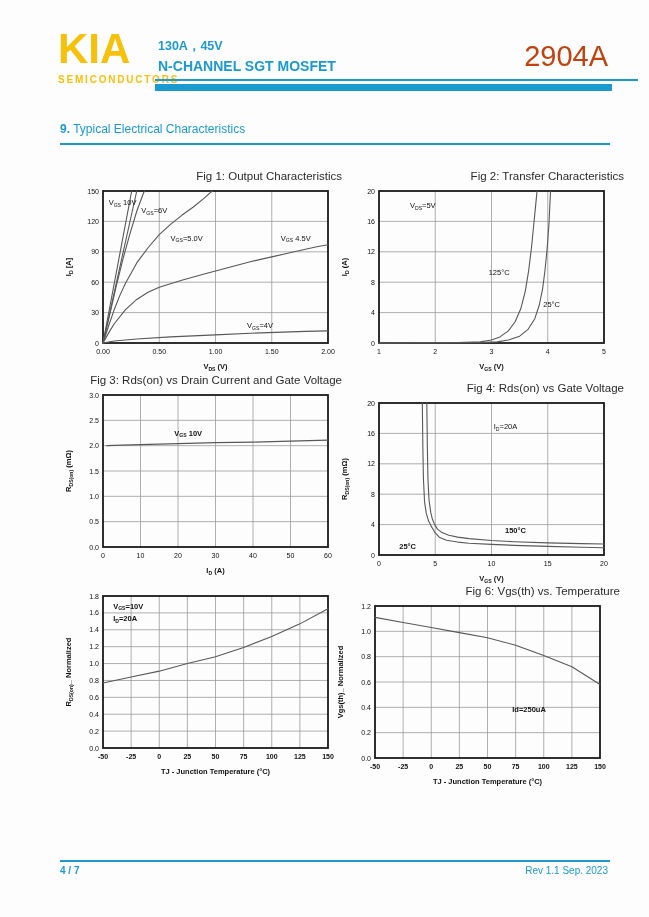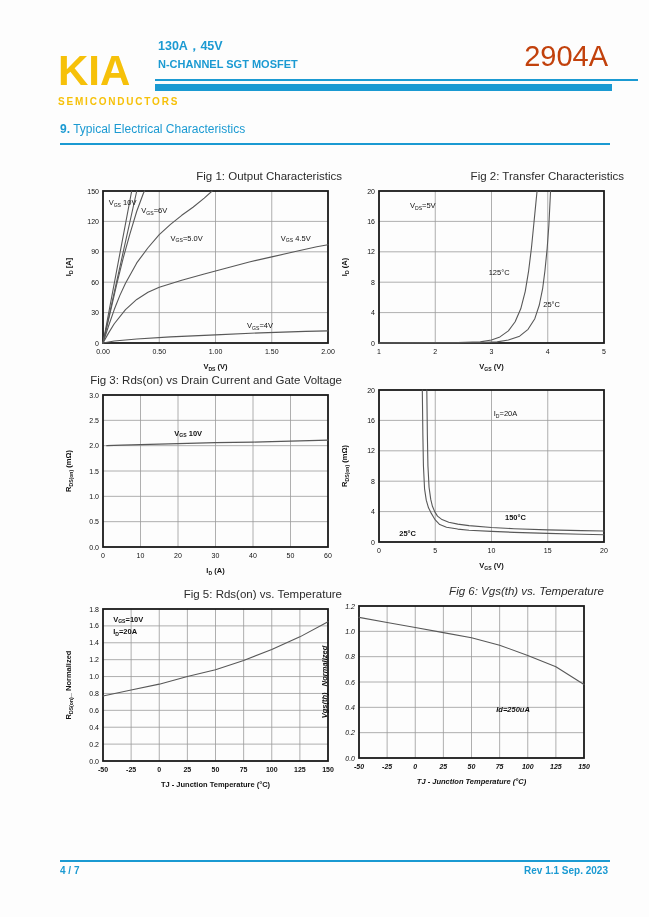--- a/index.html
+++ b/index.html
@@ -1,48 +1,48 @@
 <!DOCTYPE html>
 <html><head>
 <meta charset="utf-8">
 <style>
   html,body{margin:0;padding:0;background:#e8e8e8;}
   .page{position:relative;width:649px;height:917px;background:#fdfdfd;margin:0 auto;
         font-family:"Liberation Sans","DejaVu Sans",sans-serif;overflow:hidden;}
   
-  .logo{position:absolute;left:58px;top:50px;}
+  .logo{position:absolute;left:58px;top:28px;}
   .logo-main{font-size:42px;font-weight:bold;color:#f6c10a;letter-spacing:0px;line-height:1;}
   .logo-sub{font-size:10px;font-weight:bold;color:#f6c10a;letter-spacing:1.8px;margin-top:4px;}
   .head-mid{position:absolute;left:158px;top:38px;color:#1b9ad2;}
   .head-mid .l1{font-size:12.5px;font-weight:bold;}
-  .head-mid .l2{font-size:11px;font-weight:bold;margin-top:3px;}
+  .head-mid .l2{font-size:14px;font-weight:bold;margin-top:3px;}
   .part-number{position:absolute;right:41px;top:40px;font-size:29px;color:#c2410c;font-weight:500;}
   .rule-thin{position:absolute;left:155px;width:483px;top:79px;height:2px;background:#1b9ad2;}
   .rule-thick{position:absolute;left:155px;width:457px;top:84px;height:7px;background:#1b9ad2;}
   
   .section-title{position:absolute;left:60px;top:122px;font-size:12px;color:#1b9ad2;}
   .section-title .num{font-weight:bold;}
   .section-rule{position:absolute;left:60px;width:550px;top:143px;height:1.5px;background:#1b9ad2;}
   
   .fig{position:absolute;width:288px;}
   .fig-title{font-size:11.5px;color:#2b2b2b;line-height:1.15;}
   .col-l .fig-title{text-align:right;padding:0 6px;}
   .col-r .fig-title{text-align:right;padding-left:28px;}
   .fig svg{display:block;}
   #fig1{left:60px;top:170px;}
   #fig2{left:336px;top:170px;}
   #fig3{left:60px;top:374px;}
   #fig4{left:336px;top:382px;}
   #fig5{left:60px;top:588px;}
-  #fig6{left:316px;top:585px;font-style:italic;}
+  #fig6{left:332px;top:585px;}
   
   .footer-rule{position:absolute;left:60px;width:550px;top:860px;height:1.5px;background:#1b9ad2;}
   .footer-page{position:absolute;left:60px;width:550px;top:865px;
                font-size:10px;color:#1b9ad2;font-weight:bold;}
-  .footer-rev{position:absolute;right:41px;top:865px;font-size:10px;color:#1b9ad2;font-weight:bold;}
+  .footer-rev{position:absolute;right:41px;top:865px;font-size:10px;color:#1b9ad2;font-weight:normal;}
 </style>
 </head>
 <body>
 
 <div class="page">
 
   <div class="logo">
     <div class="logo-main">KIA</div>
     <div class="logo-sub">SEMICONDUCTORS</div>
   </div>
@@ -153,20 +153,21 @@
         <text x="39" y="86.5" font-size="7" fill="#111" text-anchor="end"><tspan>1.5</tspan></text>
         <text x="39" y="61.16666666666667" font-size="7" fill="#111" text-anchor="end"><tspan>2.0</tspan></text>
         <text x="39" y="35.83333333333333" font-size="7" fill="#111" text-anchor="end"><tspan>2.5</tspan></text>
         <text x="39" y="10.5" font-size="7" fill="#111" text-anchor="end"><tspan>3.0</tspan></text>
         <text x="155.5" y="186" font-size="7.5" fill="#111" text-anchor="middle" font-weight="bold"><tspan>I</tspan><tspan font-size="68%" dy="1.8">D</tspan><tspan dy="-1.8"> (A)</tspan></text>
         <text x="11" y="84" font-size="7.5" fill="#111" text-anchor="middle" font-weight="bold" transform="rotate(-90 11 84)"><tspan>R</tspan><tspan font-size="68%" dy="1.8">DS(on)</tspan><tspan dy="-1.8"> (mΩ)</tspan></text>
         <text x="114.25" y="48.53333333333333" font-size="7.5" fill="#111" text-anchor="start" font-weight="bold"><tspan>V</tspan><tspan font-size="68%" dy="1.8">GS</tspan><tspan dy="-1.8"> 10V</tspan></text>
       </svg>
   </div>
   <div class="fig col-r" id="fig4">
+    <div class="fig-title">Fig 4: Rds(on) vs Gate Voltage</div>
     <svg width="288" height="196" viewBox="0 0 288 196">
         <line x1="99.25" y1="8" x2="99.25" y2="160" stroke="#9a9a9a" stroke-width="0.8"></line>
         <line x1="155.5" y1="8" x2="155.5" y2="160" stroke="#9a9a9a" stroke-width="0.8"></line>
         <line x1="211.75" y1="8" x2="211.75" y2="160" stroke="#9a9a9a" stroke-width="0.8"></line>
         <line x1="43" y1="129.6" x2="268" y2="129.6" stroke="#9a9a9a" stroke-width="0.8"></line>
         <line x1="43" y1="99.19999999999999" x2="268" y2="99.19999999999999" stroke="#9a9a9a" stroke-width="0.8"></line>
         <line x1="43" y1="68.8" x2="268" y2="68.8" stroke="#9a9a9a" stroke-width="0.8"></line>
         <line x1="43" y1="38.39999999999999" x2="268" y2="38.39999999999999" stroke="#9a9a9a" stroke-width="0.8"></line>
         <rect x="43" y="8" width="225" height="152" fill="none" stroke="#1a1a1a" stroke-width="1.8"></rect>
         <polyline points="86.31,8.00 86.88,53.60 87.44,84.00 88.56,106.80 90.25,118.20 92.50,125.80 94.75,130.36 97.00,134.16 99.25,137.96 103.75,142.52 110.50,145.18 121.75,147.08 133.00,148.22 155.50,149.36 178.00,150.35 211.75,151.41 245.50,152.25 268.00,152.78" fill="none" stroke="#585858" stroke-width="1.1" stroke-linejoin="round" stroke-linecap="round"></polyline>
@@ -183,21 +184,20 @@
         <text x="39" y="40.89999999999999" font-size="7" fill="#111" text-anchor="end"><tspan>16</tspan></text>
         <text x="39" y="10.5" font-size="7" fill="#111" text-anchor="end"><tspan>20</tspan></text>
         <text x="155.5" y="186" font-size="7.5" fill="#111" text-anchor="middle" font-weight="bold"><tspan>V</tspan><tspan font-size="68%" dy="1.8">GS</tspan><tspan dy="-1.8"> (V)</tspan></text>
         <text x="11" y="84" font-size="7.5" fill="#111" text-anchor="middle" font-weight="bold" transform="rotate(-90 11 84)"><tspan>R</tspan><tspan font-size="68%" dy="1.8">DS(on)</tspan><tspan dy="-1.8"> (mΩ)</tspan></text>
         <text x="157.75" y="33.83999999999999" font-size="7.5" fill="#111" text-anchor="start"><tspan>I</tspan><tspan font-size="68%" dy="1.8">D</tspan><tspan dy="-1.8">=20A</tspan></text>
         <text x="169" y="138.34" font-size="7.5" fill="#111" text-anchor="start" font-weight="bold"><tspan>150°C</tspan></text>
         <text x="63.25" y="153.54" font-size="7.5" fill="#111" text-anchor="start" font-weight="bold"><tspan>25°C</tspan></text>
       </svg>
   </div>
   <div class="fig col-l" id="fig5">
-    <div class="fig-title">Fig 5: Rds(on) vs. Temperature</div>
     <svg width="288" height="196" viewBox="0 0 288 196">
         <line x1="71.125" y1="8" x2="71.125" y2="160" stroke="#9a9a9a" stroke-width="0.8"></line>
         <line x1="99.25" y1="8" x2="99.25" y2="160" stroke="#9a9a9a" stroke-width="0.8"></line>
         <line x1="127.375" y1="8" x2="127.375" y2="160" stroke="#9a9a9a" stroke-width="0.8"></line>
         <line x1="155.5" y1="8" x2="155.5" y2="160" stroke="#9a9a9a" stroke-width="0.8"></line>
         <line x1="183.625" y1="8" x2="183.625" y2="160" stroke="#9a9a9a" stroke-width="0.8"></line>
         <line x1="211.75" y1="8" x2="211.75" y2="160" stroke="#9a9a9a" stroke-width="0.8"></line>
         <line x1="239.875" y1="8" x2="239.875" y2="160" stroke="#9a9a9a" stroke-width="0.8"></line>
         <line x1="43" y1="143.11111111111111" x2="268" y2="143.11111111111111" stroke="#9a9a9a" stroke-width="0.8"></line>
         <line x1="43" y1="126.22222222222223" x2="268" y2="126.22222222222223" stroke="#9a9a9a" stroke-width="0.8"></line>

